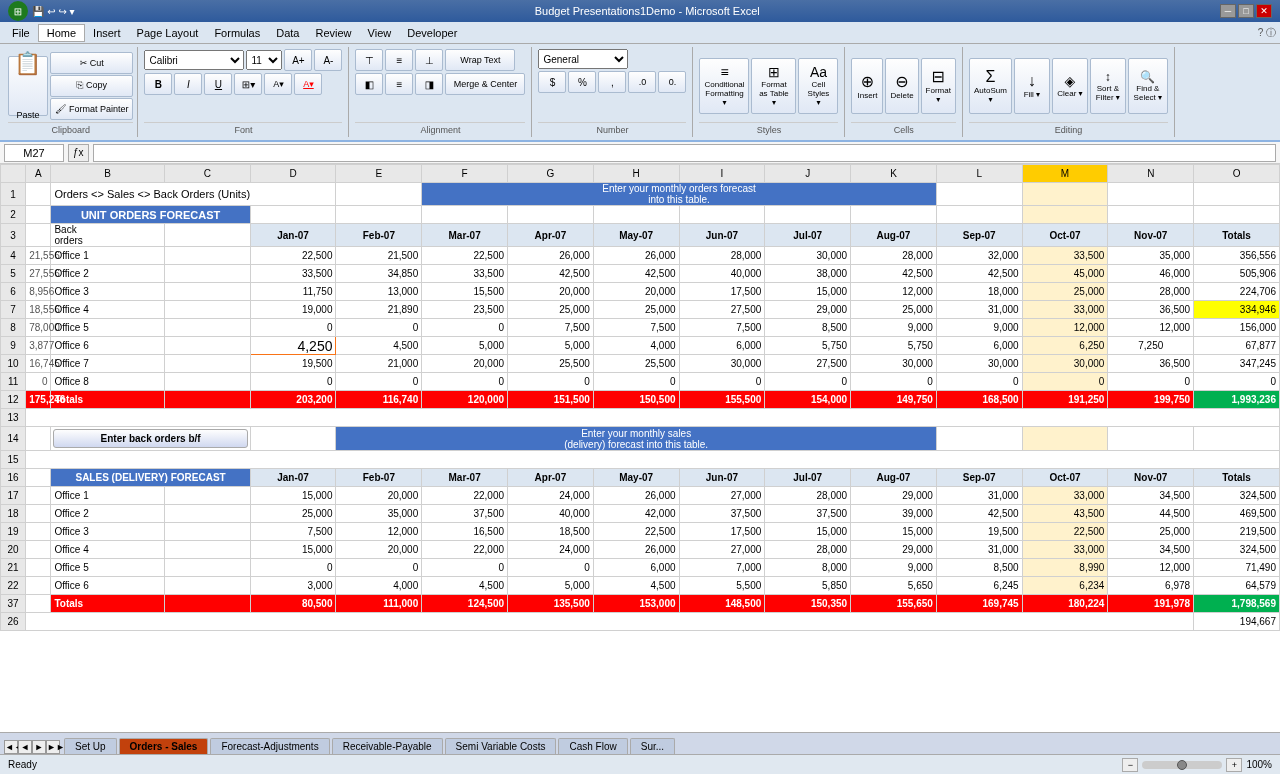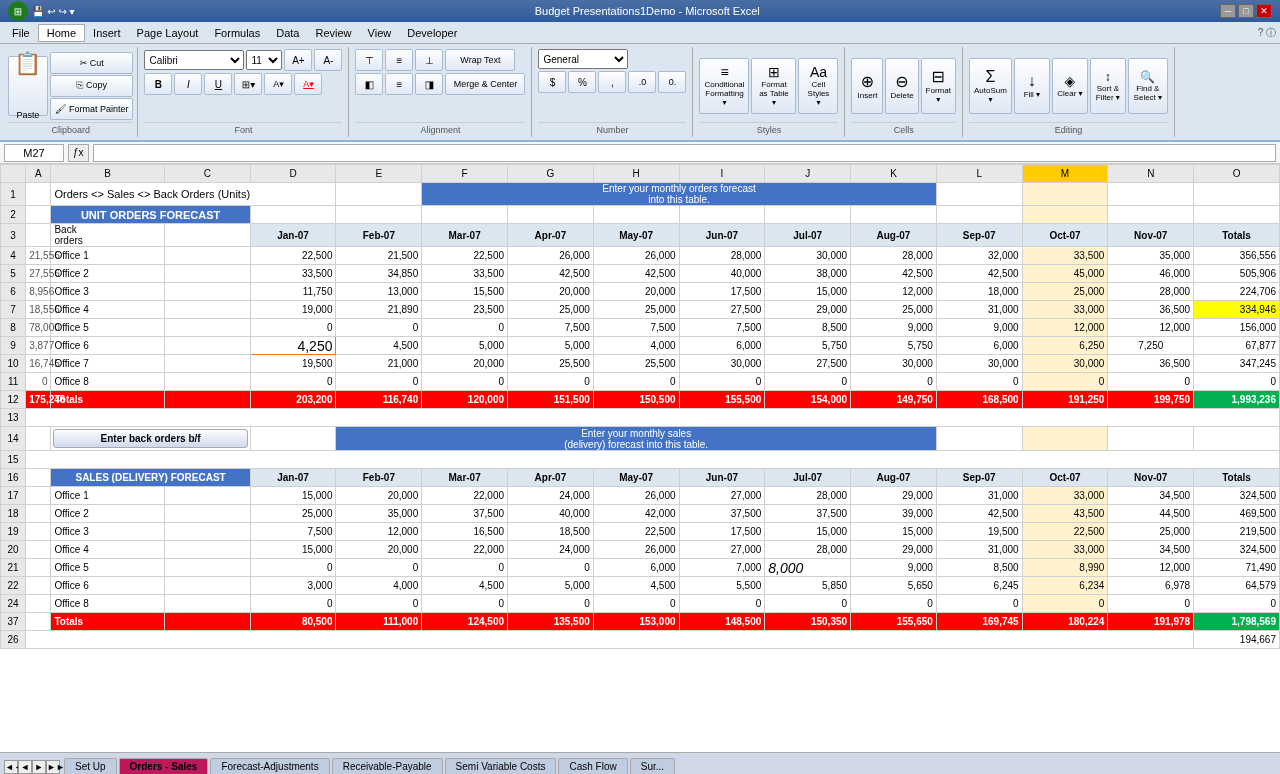--- a/index.html
+++ b/index.html
@@ -32,21 +32,21 @@
     #formula-input { flex: 1; height: 18px; border: 1px solid #aaa; font-size: 11px; padding: 0 4px; background: white; }
 
     table.grid { border-collapse: collapse; background: white; }
     table.grid td, table.grid th { border: 1px solid #d0d0d0; font-size: 11px; white-space: nowrap; padding: 0 3px; height: 18px; min-width: 20px; }
     table.grid th { background: #e8e8e8; text-align: center; font-weight: normal; position: sticky; top: 0; z-index: 2; }
     table.grid td { text-align: right; }
 
     
     #tab-bar { background: #d0d8e8; height: 22px; display: flex; align-items: flex-end; border-top: 1px solid #aaa; padding: 0 4px; }
     .sheet-tab { padding: 2px 10px; background: #c0cce0; border: 1px solid #aaa; border-bottom: none; margin-right: 2px; font-size: 10px; cursor: pointer; border-radius: 2px 2px 0 0; }
-    .sheet-tab.active { background: #be185d; font-weight: bold; }
+    .sheet-tab.active { background: #c2410c; font-weight: bold; }
 
     
     #status-bar { background: #e0e8f0; height: 22px; display: flex; align-items: center; justify-content: space-between; padding: 0 8px; border-top: 1px solid #aaa; font-size: 11px; }
   </style>
 </head>
 <body>
 
 <div id="app" style="display:flex; flex-direction:column; height:774px; width:1280px;">
 
   <div id="title-bar">
@@ -600,21 +600,21 @@
               <td style="background:#e8e8e8; text-align:center; font-size:10px; border:1px solid #d0d0d0;">21</td>
               <td style="border:1px solid #d0d0d0;"></td>
               <td style="text-align:left; font-size:10px; border:1px solid #d0d0d0;">Office 5</td>
               <td style="border:1px solid #d0d0d0;"></td>
               <td style="text-align:right; font-size:10px; border:1px solid #d0d0d0;">0</td>
               <td style="text-align:right; font-size:10px; border:1px solid #d0d0d0;">0</td>
               <td style="text-align:right; font-size:10px; border:1px solid #d0d0d0;">0</td>
               <td style="text-align:right; font-size:10px; border:1px solid #d0d0d0;">0</td>
               <td style="text-align:right; font-size:10px; border:1px solid #d0d0d0;">6,000</td>
               <td style="text-align:right; font-size:10px; border:1px solid #d0d0d0;">7,000</td>
-              <td style="text-align:left; font-size:14px; border:1px solid #d0d0d0;font-style:italic;">8,000</td>
+              <td style="text-align:right; font-size:10px; border:1px solid #d0d0d0;">8,000</td>
               <td style="text-align:right; font-size:10px; border:1px solid #d0d0d0;">9,000</td>
               <td style="text-align:right; font-size:10px; border:1px solid #d0d0d0;">8,500</td>
               <td style="text-align:right; font-size:10px; border:1px solid #d0d0d0; background:#fff2cc;">8,990</td>
               <td style="text-align:right; font-size:10px; border:1px solid #d0d0d0;">12,000</td>
               <td style="text-align:right; font-size:10px; border:1px solid #d0d0d0;">71,490</td>
             </tr>
 
             <tr>
               <td style="background:#e8e8e8; text-align:center; font-size:10px; border:1px solid #d0d0d0;">22</td>
               <td style="border:1px solid #d0d0d0;"></td>
@@ -628,38 +628,20 @@
               <td style="text-align:right; font-size:10px; border:1px solid #d0d0d0;">5,500</td>
               <td style="text-align:right; font-size:10px; border:1px solid #d0d0d0;">5,850</td>
               <td style="text-align:right; font-size:10px; border:1px solid #d0d0d0;">5,650</td>
               <td style="text-align:right; font-size:10px; border:1px solid #d0d0d0;">6,245</td>
               <td style="text-align:right; font-size:10px; border:1px solid #d0d0d0; background:#fff2cc;">6,234</td>
               <td style="text-align:right; font-size:10px; border:1px solid #d0d0d0;">6,978</td>
               <td style="text-align:right; font-size:10px; border:1px solid #d0d0d0;">64,579</td>
             </tr>
 
 
-            <tr>
-              <td style="background:#e8e8e8; text-align:center; font-size:10px; border:1px solid #d0d0d0;">24</td>
-              <td style="border:1px solid #d0d0d0;"></td>
-              <td style="text-align:left; font-size:10px; border:1px solid #d0d0d0;">Office 8</td>
-              <td style="border:1px solid #d0d0d0;"></td>
-              <td style="text-align:right; font-size:10px; border:1px solid #d0d0d0;">0</td>
-              <td style="text-align:right; font-size:10px; border:1px solid #d0d0d0;">0</td>
-              <td style="text-align:right; font-size:10px; border:1px solid #d0d0d0;">0</td>
-              <td style="text-align:right; font-size:10px; border:1px solid #d0d0d0;">0</td>
-              <td style="text-align:right; font-size:10px; border:1px solid #d0d0d0;">0</td>
-              <td style="text-align:right; font-size:10px; border:1px solid #d0d0d0;">0</td>
-              <td style="text-align:right; font-size:10px; border:1px solid #d0d0d0;">0</td>
-              <td style="text-align:right; font-size:10px; border:1px solid #d0d0d0;">0</td>
-              <td style="text-align:right; font-size:10px; border:1px solid #d0d0d0;">0</td>
-              <td style="text-align:right; font-size:10px; border:1px solid #d0d0d0; background:#fff2cc;">0</td>
-              <td style="text-align:right; font-size:10px; border:1px solid #d0d0d0;">0</td>
-              <td style="text-align:right; font-size:10px; border:1px solid #d0d0d0;">0</td>
-            </tr>
 
             <tr>
               <td style="background:#e8e8e8; text-align:center; font-size:10px; border:1px solid #d0d0d0;">37</td>
               <td style="border:1px solid #d0d0d0;"></td>
               <td style="background:#ff0000; color:white; text-align:left; font-size:10px; font-weight:bold; border:1px solid #d0d0d0;">Totals</td>
               <td style="background:#ff0000; border:1px solid #d0d0d0;"></td>
               <td style="background:#ff0000; color:white; text-align:right; font-size:10px; font-weight:bold; border:1px solid #d0d0d0;">80,500</td>
               <td style="background:#ff0000; color:white; text-align:right; font-size:10px; font-weight:bold; border:1px solid #d0d0d0;">111,000</td>
               <td style="background:#ff0000; color:white; text-align:right; font-size:10px; font-weight:bold; border:1px solid #d0d0d0;">124,500</td>
               <td style="background:#ff0000; color:white; text-align:right; font-size:10px; font-weight:bold; border:1px solid #d0d0d0;">135,500</td>
@@ -691,15 +673,26 @@
         </div>
         <div class="sheet-tab">Set Up</div>
         <div class="sheet-tab active">Orders - Sales</div>
         <div class="sheet-tab">Forecast-Adjustments</div>
         <div class="sheet-tab">Receivable-Payable</div>
         <div class="sheet-tab">Semi Variable Costs</div>
         <div class="sheet-tab">Cash Flow</div>
         <div class="sheet-tab">Sur...</div>
       </div>
 
+      <div id="status-bar" style="background:#e0e8f0; height:20px; display:flex; align-items:center; justify-content:space-between; padding:0 8px; border-top:1px solid #aaa; font-size:10px;">
+        <span>Ready</span>
+        <div style="display:flex; align-items:center; gap:4px;">
+          <button style="width:16px; height:14px; font-size:9px; border:1px solid #aaa; background:#eee; cursor:pointer;">−</button>
+          <div style="width:80px; height:8px; background:#ccc; border-radius:4px; position:relative; cursor:pointer;">
+            <div style="position:absolute; left:50%; top:50%; transform:translate(-50%,-50%); width:10px; height:10px; background:#888; border-radius:50%; border:1px solid #555;"></div>
+          </div>
+          <button style="width:16px; height:14px; font-size:9px; border:1px solid #aaa; background:#eee; cursor:pointer;">+</button>
+          <span>100%</span>
+        </div>
+      </div>
     </div>
   </div>
 </div>
 
 </body></html>

